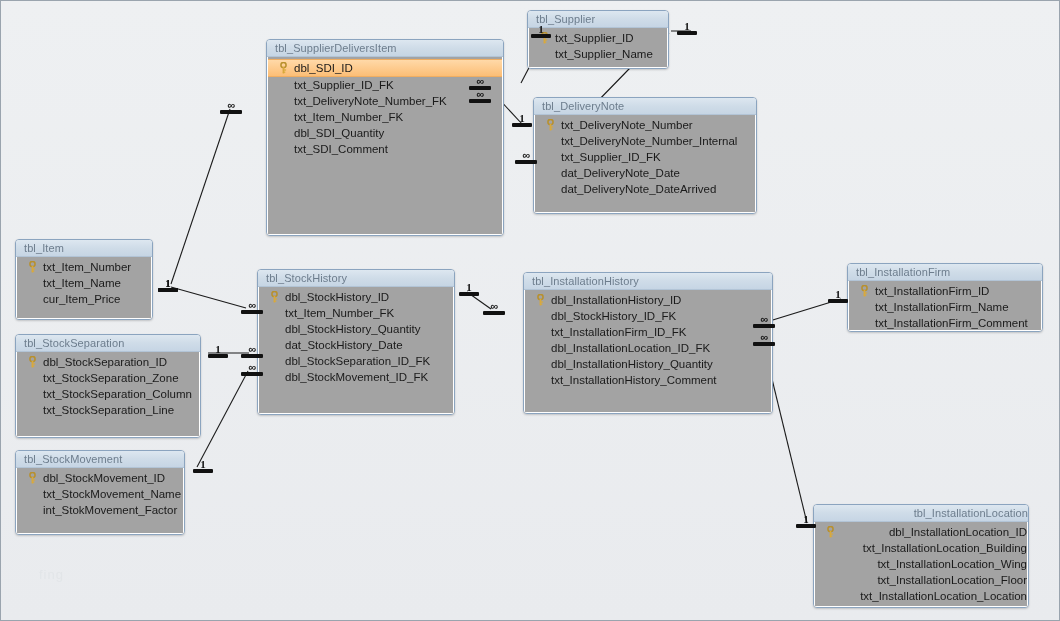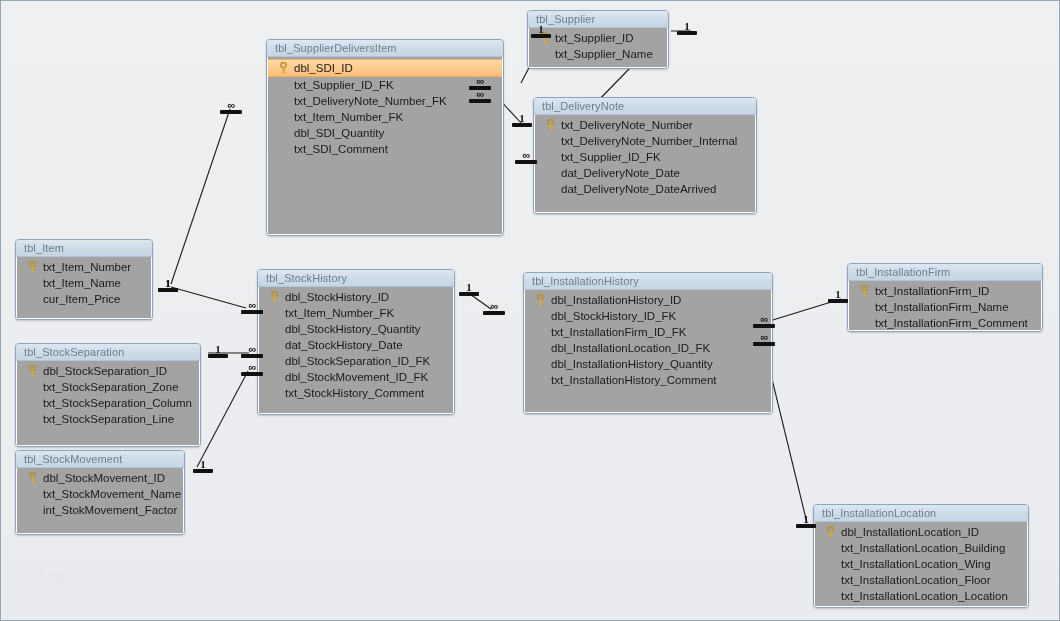--- a/index.html
+++ b/index.html
@@ -161,21 +161,21 @@
           <div class="fld pk nohl"><svg class="keyicon" viewBox="0 0 11 12" xmlns="http://www.w3.org/2000/svg">
               <circle cx="5.5" cy="3" r="2.6" fill="none" stroke="#b8902c" stroke-width="1.5"></circle>
               <rect x="4.7" y="5" width="1.6" height="6.5" fill="#d9aa3c"></rect>
               <rect x="4.7" y="7.4" width="3.4" height="1.2" fill="#d9aa3c"></rect>
               <rect x="4.7" y="9.6" width="2.6" height="1.2" fill="#d9aa3c"></rect>
             </svg><span>txt_Item_Number</span></div>
           <div class="fld"><span>txt_Item_Name</span></div>
           <div class="fld"><span>cur_Item_Price</span></div>
         </div>
       </div>
-      <div class="tbl" style="left: 14px; top: 333px; width: 186px; height: 104px; margin-top: 9px;">
+      <div class="tbl" style="left: 14px; top: 333px; width: 186px; height: 104px;">
         <div class="tbl-title">tbl_StockSeparation</div>
         <div class="tbl-body">
           <div class="fld pk nohl"><svg class="keyicon" viewBox="0 0 11 12" xmlns="http://www.w3.org/2000/svg">
               <circle cx="5.5" cy="3" r="2.6" fill="none" stroke="#b8902c" stroke-width="1.5"></circle>
               <rect x="4.7" y="5" width="1.6" height="6.5" fill="#d9aa3c"></rect>
               <rect x="4.7" y="7.4" width="3.4" height="1.2" fill="#d9aa3c"></rect>
               <rect x="4.7" y="9.6" width="2.6" height="1.2" fill="#d9aa3c"></rect>
             </svg><span>dbl_StockSeparation_ID</span></div>
           <div class="fld"><span>txt_StockSeparation_Zone</span></div>
           <div class="fld"><span>txt_StockSeparation_Column</span></div>
@@ -202,21 +202,20 @@
               <circle cx="5.5" cy="3" r="2.6" fill="none" stroke="#b8902c" stroke-width="1.5"></circle>
               <rect x="4.7" y="5" width="1.6" height="6.5" fill="#d9aa3c"></rect>
               <rect x="4.7" y="7.4" width="3.4" height="1.2" fill="#d9aa3c"></rect>
               <rect x="4.7" y="9.6" width="2.6" height="1.2" fill="#d9aa3c"></rect>
             </svg><span>dbl_StockHistory_ID</span></div>
           <div class="fld"><span>txt_Item_Number_FK</span></div>
           <div class="fld"><span>dbl_StockHistory_Quantity</span></div>
           <div class="fld"><span>dat_StockHistory_Date</span></div>
           <div class="fld"><span>dbl_StockSeparation_ID_FK</span></div>
           <div class="fld"><span>dbl_StockMovement_ID_FK</span></div>
-          <div class="fld"><span>txt_StockHistory_Comment</span></div>
         </div>
       </div>
       <div class="tbl" style="left: 498px; top: 271px; width: 250px; height: 142px; margin-left: 24px;">
         <div class="tbl-title">tbl_InstallationHistory</div>
         <div class="tbl-body">
           <div class="fld pk nohl"><svg class="keyicon" viewBox="0 0 11 12" xmlns="http://www.w3.org/2000/svg">
               <circle cx="5.5" cy="3" r="2.6" fill="none" stroke="#b8902c" stroke-width="1.5"></circle>
               <rect x="4.7" y="5" width="1.6" height="6.5" fill="#d9aa3c"></rect>
               <rect x="4.7" y="7.4" width="3.4" height="1.2" fill="#d9aa3c"></rect>
               <rect x="4.7" y="9.6" width="2.6" height="1.2" fill="#d9aa3c"></rect>
@@ -234,21 +233,21 @@
           <div class="fld pk nohl"><svg class="keyicon" viewBox="0 0 11 12" xmlns="http://www.w3.org/2000/svg">
               <circle cx="5.5" cy="3" r="2.6" fill="none" stroke="#b8902c" stroke-width="1.5"></circle>
               <rect x="4.7" y="5" width="1.6" height="6.5" fill="#d9aa3c"></rect>
               <rect x="4.7" y="7.4" width="3.4" height="1.2" fill="#d9aa3c"></rect>
               <rect x="4.7" y="9.6" width="2.6" height="1.2" fill="#d9aa3c"></rect>
             </svg><span>txt_InstallationFirm_ID</span></div>
           <div class="fld"><span>txt_InstallationFirm_Name</span></div>
           <div class="fld"><span>txt_InstallationFirm_Comment</span></div>
         </div>
       </div>
-      <div class="tbl" style="left: 812px; top: 503px; width: 216px; height: 104px;">
+      <div class="tbl" style="left: 812px; top: 503px; width: 216px; height: 104px; text-align: right;">
         <div class="tbl-title">tbl_InstallationLocation</div>
         <div class="tbl-body">
           <div class="fld pk nohl"><svg class="keyicon" viewBox="0 0 11 12" xmlns="http://www.w3.org/2000/svg">
               <circle cx="5.5" cy="3" r="2.6" fill="none" stroke="#b8902c" stroke-width="1.5"></circle>
               <rect x="4.7" y="5" width="1.6" height="6.5" fill="#d9aa3c"></rect>
               <rect x="4.7" y="7.4" width="3.4" height="1.2" fill="#d9aa3c"></rect>
               <rect x="4.7" y="9.6" width="2.6" height="1.2" fill="#d9aa3c"></rect>
             </svg><span>dbl_InstallationLocation_ID</span></div>
           <div class="fld"><span>txt_InstallationLocation_Building</span></div>
           <div class="fld"><span>txt_InstallationLocation_Wing</span></div>

